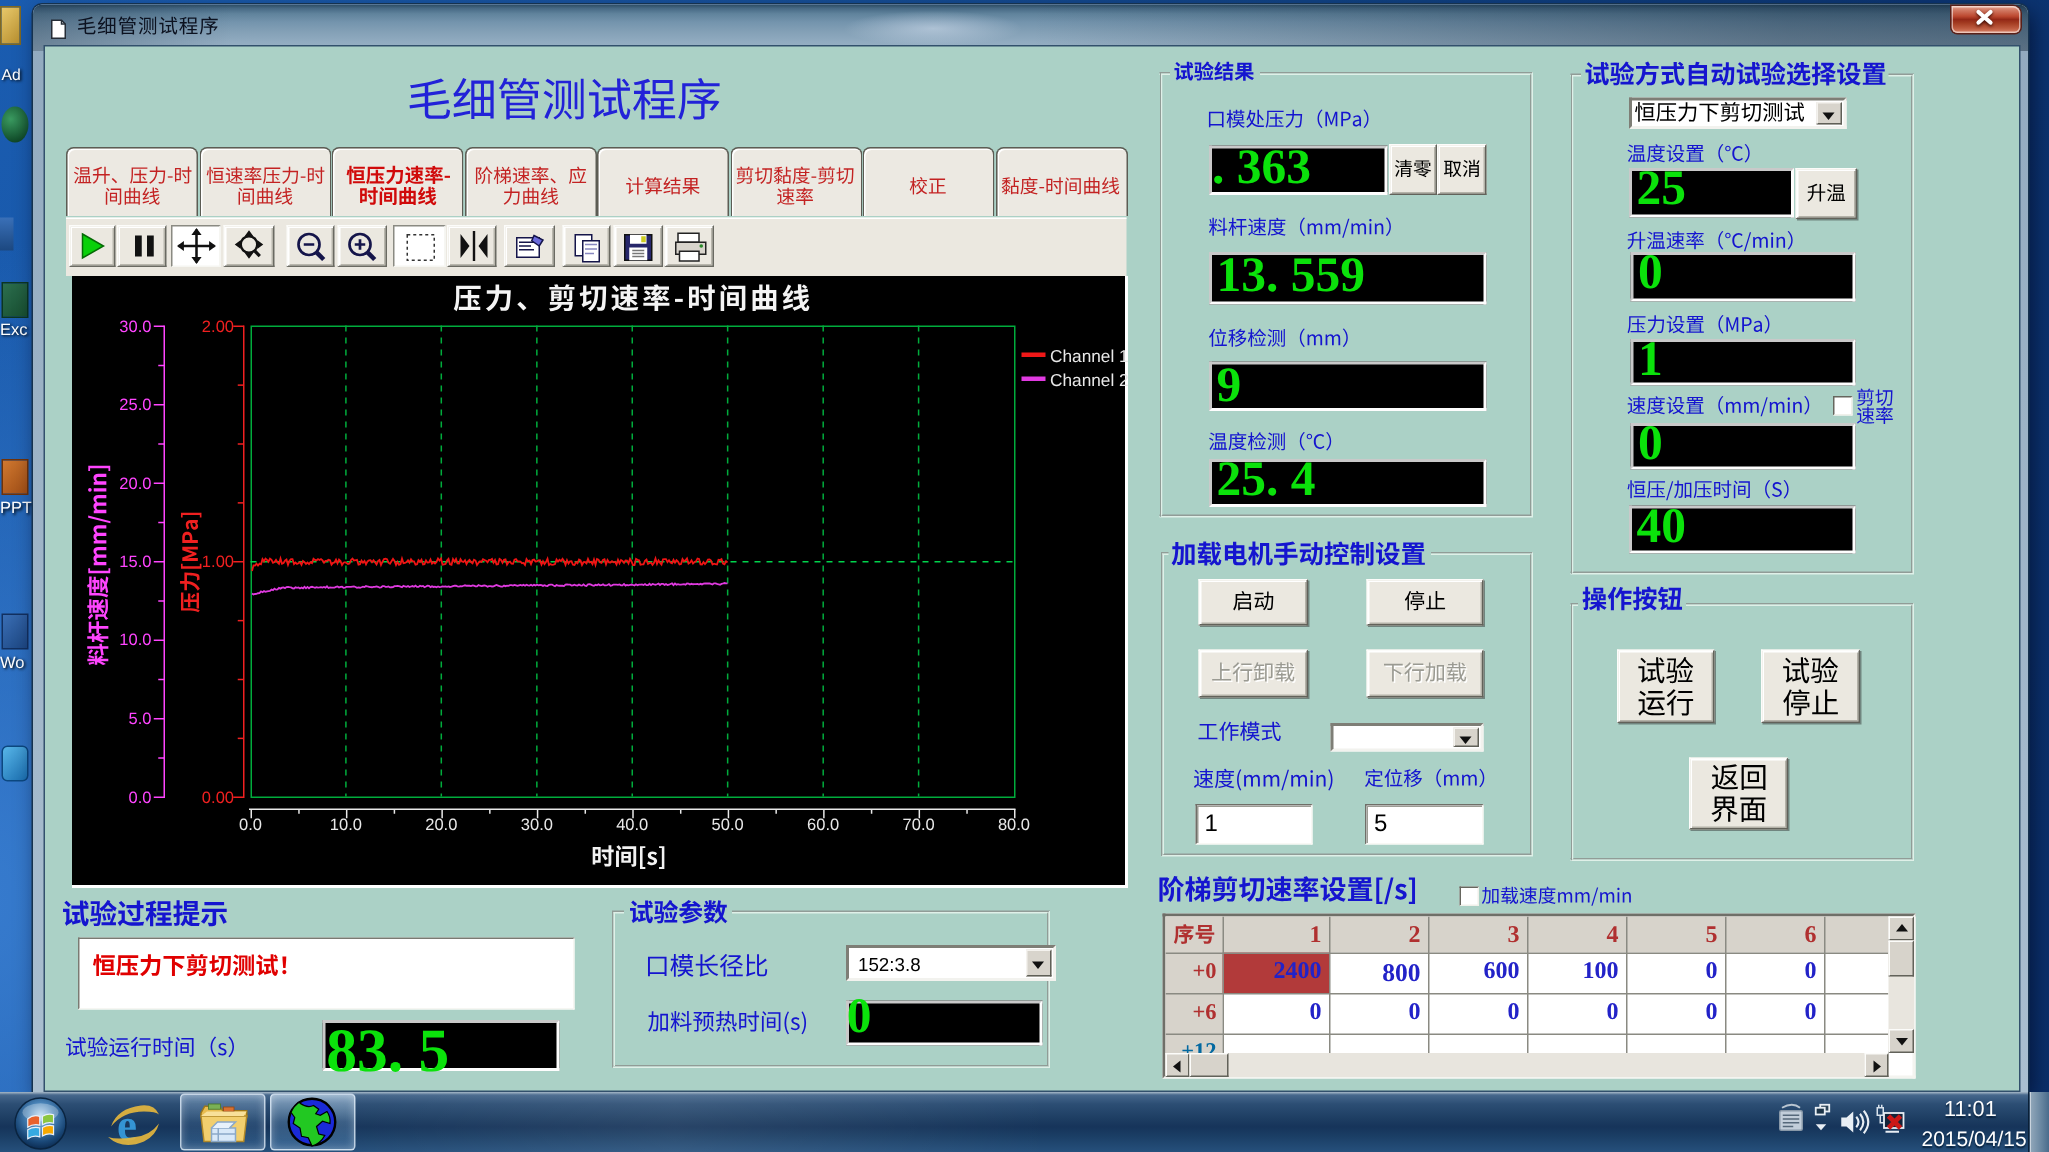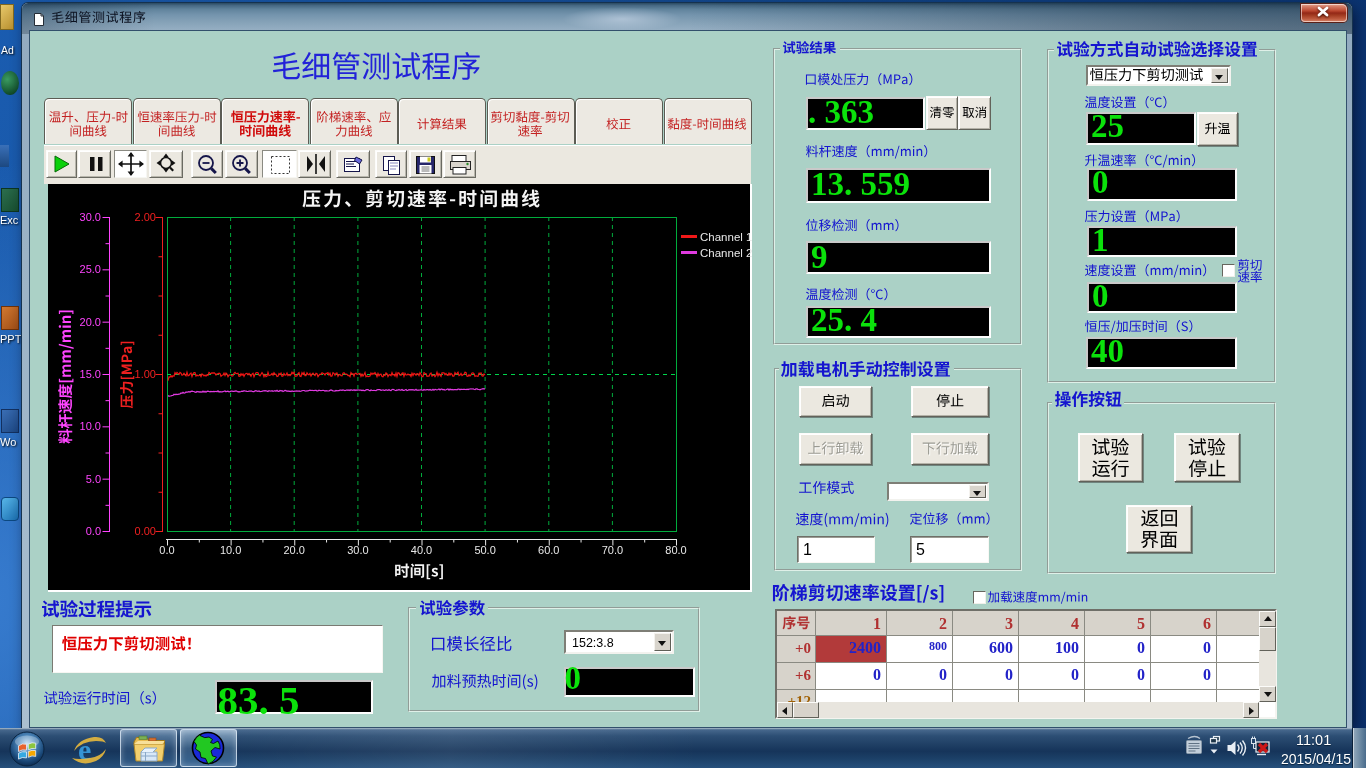--- a/index.html
+++ b/index.html
@@ -286,21 +286,21 @@
 <div class="abs" style="left:1078px;top:433px;width:65px;height:49px;background:#ebe8e0;border:1px solid;border-color:#fcfcfa #62625a #62625a #fcfcfa;box-shadow:1px 1px 0 rgba(40,40,40,.45),inset 1px 1px 0 #fff,inset -1px -1px 0 #b4b2a8"></div>
 <div class="abs" style="left:1174px;top:433px;width:66px;height:49px;background:#ebe8e0;border:1px solid;border-color:#fcfcfa #62625a #62625a #fcfcfa;box-shadow:1px 1px 0 rgba(40,40,40,.45),inset 1px 1px 0 #fff,inset -1px -1px 0 #b4b2a8"></div>
 <div class="abs" style="left:1126px;top:505px;width:66px;height:48px;background:#ebe8e0;border:1px solid;border-color:#fcfcfa #62625a #62625a #fcfcfa;box-shadow:1px 1px 0 rgba(40,40,40,.45),inset 1px 1px 0 #fff,inset -1px -1px 0 #b4b2a8"></div>
 <div class="abs" style="left:52px;top:625px;width:331px;height:48px;background:#fff;border:1px solid;border-color:#7a7a72 #f6f6f2 #f6f6f2 #7a7a72"></div>
 <div class="abs" style="left:215px;top:680px;width:158px;height:34px">
     <div class="disp" style="width:100%;height:100%"></div>
   </div>
 <div class="abs" style="left:217.5px;top:679.7px"><span class="gval" style="font-size:41px">83.&nbsp;5</span></div>
 <div class="abs" style="left:408px;top:607px;width:292px;height:105px;border:2px groove #dff0e8"></div>
 <div class="abs" style="left:416px;top:599px;width:72px;height:16px;background:#abd1c6"></div>
-<div class="dd" style="left:564px;top:630px;width:110px;height:24px">
+<div class="dd" style="left:564px;top:630px;width:140px;height:24px">
     <div class="ddb">
       <div class="tri" style="left:3px;top:7px;border-left:4px solid transparent;border-right:4px solid transparent;border-top:5px solid #111"></div>
     </div>
     <span style="font-size:12.5px;position:absolute;left:6px;top:4px">152:3.8</span>
   </div>
 <div class="abs" style="left:564px;top:667px;width:131px;height:30px">
     <div class="disp" style="width:100%;height:100%"></div>
   </div>
 <div class="abs" style="left:564.5px;top:662px"><span class="gval" style="font-size:33px">0</span></div>
 <div class="cb" style="left:973px;top:591px"></div>
@@ -320,34 +320,34 @@
       <line x1="0" y1="51.5" x2="482" y2="51.5" stroke="#8a8a82"></line>
       <line x1="0" y1="78.5" x2="482" y2="78.5" stroke="#8a8a82"></line>
     </svg></div>
 <div class="abs" style="left:821px;top:615px;width:60px;text-align:right;font-family:'Liberation Serif',serif;font-weight:bold;font-size:16px;color:#b03030">1</div>
 <div class="abs" style="left:887px;top:615px;width:60px;text-align:right;font-family:'Liberation Serif',serif;font-weight:bold;font-size:16px;color:#b03030">2</div>
 <div class="abs" style="left:953px;top:615px;width:60px;text-align:right;font-family:'Liberation Serif',serif;font-weight:bold;font-size:16px;color:#b03030">3</div>
 <div class="abs" style="left:1019px;top:615px;width:60px;text-align:right;font-family:'Liberation Serif',serif;font-weight:bold;font-size:16px;color:#b03030">4</div>
 <div class="abs" style="left:1085px;top:615px;width:60px;text-align:right;font-family:'Liberation Serif',serif;font-weight:bold;font-size:16px;color:#b03030">5</div>
 <div class="abs" style="left:1151px;top:615px;width:60px;text-align:right;font-family:'Liberation Serif',serif;font-weight:bold;font-size:16px;color:#b03030">6</div>
 <div class="abs" style="left:821px;top:639px;width:60px;text-align:right;font-family:'Liberation Serif',serif;font-weight:bold;font-size:16px;color:#2222c8">2400</div>
-<div class="abs" style="left:887px;top:639px;width:60px;text-align:right;font-family:'Liberation Serif',serif;font-weight:bold;font-size:12px;color:#2222c8">800</div>
+<div class="abs" style="left:887px;top:639px;width:60px;text-align:right;font-family:'Liberation Serif',serif;font-weight:bold;font-size:17px;color:#2222c8">800</div>
 <div class="abs" style="left:953px;top:639px;width:60px;text-align:right;font-family:'Liberation Serif',serif;font-weight:bold;font-size:16px;color:#2222c8">600</div>
 <div class="abs" style="left:1019px;top:639px;width:60px;text-align:right;font-family:'Liberation Serif',serif;font-weight:bold;font-size:16px;color:#2222c8">100</div>
 <div class="abs" style="left:1085px;top:639px;width:60px;text-align:right;font-family:'Liberation Serif',serif;font-weight:bold;font-size:16px;color:#2222c8">0</div>
 <div class="abs" style="left:1151px;top:639px;width:60px;text-align:right;font-family:'Liberation Serif',serif;font-weight:bold;font-size:16px;color:#2222c8">0</div>
 <div class="abs" style="left:821px;top:666px;width:60px;text-align:right;font-family:'Liberation Serif',serif;font-weight:bold;font-size:16px;color:#2222c8">0</div>
 <div class="abs" style="left:887px;top:666px;width:60px;text-align:right;font-family:'Liberation Serif',serif;font-weight:bold;font-size:16px;color:#2222c8">0</div>
 <div class="abs" style="left:953px;top:666px;width:60px;text-align:right;font-family:'Liberation Serif',serif;font-weight:bold;font-size:16px;color:#2222c8">0</div>
 <div class="abs" style="left:1019px;top:666px;width:60px;text-align:right;font-family:'Liberation Serif',serif;font-weight:bold;font-size:16px;color:#2222c8">0</div>
 <div class="abs" style="left:1085px;top:666px;width:60px;text-align:right;font-family:'Liberation Serif',serif;font-weight:bold;font-size:16px;color:#2222c8">0</div>
 <div class="abs" style="left:1151px;top:666px;width:60px;text-align:right;font-family:'Liberation Serif',serif;font-weight:bold;font-size:16px;color:#2222c8">0</div>
 <div class="abs" style="left:751px;top:640px;width:60px;text-align:right;font-family:'Liberation Serif',serif;font-weight:bold;font-size:15px;color:#b03030">+0</div>
 <div class="abs" style="left:751px;top:667px;width:60px;text-align:right;font-family:'Liberation Serif',serif;font-weight:bold;font-size:15px;color:#b03030">+6</div>
-<div class="abs" style="left:751px;top:693px;width:60px;text-align:right;font-family:'Liberation Serif',serif;font-weight:bold;font-size:15px;color:#a16207">+12</div>
+<div class="abs" style="left:751px;top:693px;width:60px;text-align:right;font-family:'Liberation Serif',serif;font-weight:bold;font-size:15px;color:#0369a1">+12</div>
 <div class="abs" style="left:1259px;top:611px;width:17px;height:91px;background:#e8e5de"></div>
 <div class="abs" style="left:1259px;top:611px;width:17px;height:16px;background:#d7d3cb;border:1px solid;border-color:#fcfcfa #62625a #62625a #fcfcfa">
     <div class="tri" style="border-left:4px solid transparent;border-right:4px solid transparent;border-bottom:5px solid #111;left:4px;top:4px"></div>
   </div>
 <div class="abs" style="left:1259px;top:627px;width:17px;height:24px;background:#d7d3cb;border:1px solid;border-color:#fcfcfa #62625a #62625a #fcfcfa"></div>
 <div class="abs" style="left:1259px;top:686px;width:17px;height:16px;background:#d7d3cb;border:1px solid;border-color:#fcfcfa #62625a #62625a #fcfcfa">
     <div class="tri" style="border-left:4px solid transparent;border-right:4px solid transparent;border-top:5px solid #111;left:4px;top:5px"></div>
   </div>
 <div class="abs" style="left:777px;top:702px;width:482px;height:16px;background:#e8e5de"></div>
 <div class="abs" style="left:777px;top:702px;width:16px;height:16px;background:#d7d3cb;border:1px solid;border-color:#fcfcfa #62625a #62625a #fcfcfa">

